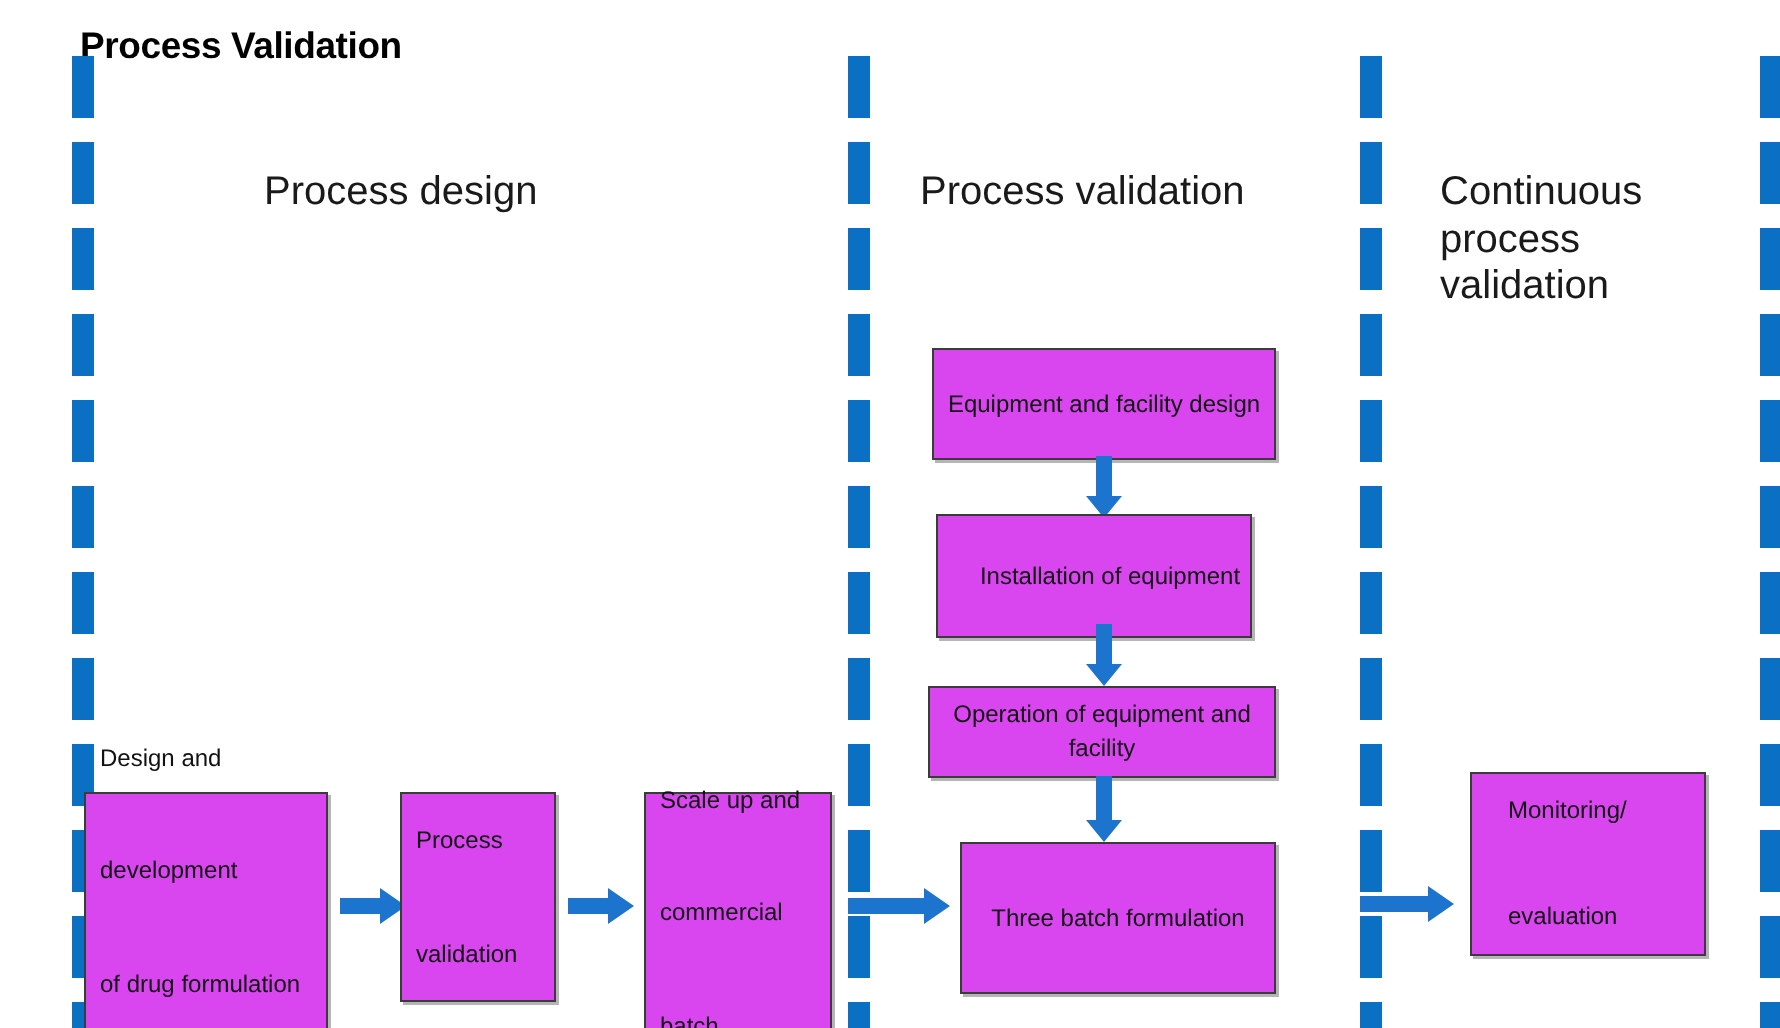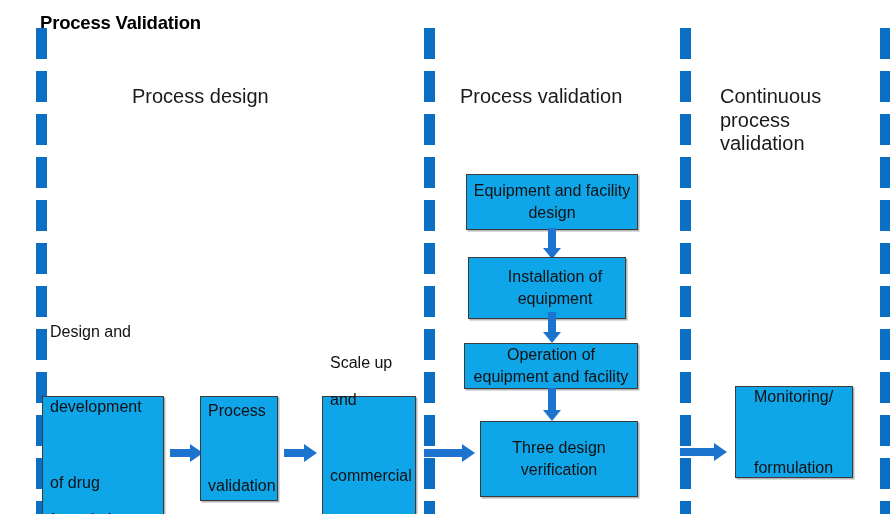--- a/index.html
+++ b/index.html
@@ -62,27 +62,27 @@
         rgba(255,255,255,0) 31px,
         rgba(255,255,255,1) 31px,
         rgba(255,255,255,1) 43px);
     pointer-events: none;
   }
 
   
   .pbox {
     position: absolute;
     box-sizing: border-box;
-    background: #0ea5e9;
+    background: #d946ef;
     border: 1.5px solid #3b3b3b;
     box-shadow: 1.5px 1.5px 0 rgba(120,120,120,0.55);
     display: flex;
     align-items: center;
     color: #111111;
-    font-size: 16px;
+    font-size: 12px;
   }
   .pbox .ptext {
     width: 100%;
     padding: 0 7px;
     white-space: pre-line;
     line-height: 2.35;
   }
   .pbox.centered {
     justify-content: center;
     text-align: center;
@@ -188,28 +188,28 @@
     <span class="ptext">Operation of equipment and facility</span>
   </div>
 
   <div class="arrow-down" style="left:522px; top:388px; height:34px;">
     <svg width="20" height="34" viewBox="0 0 20 34">
       <polygon points="6,0 14,0 14,22 19,22 10,33 1,22 6,22" fill="#1c74cf"></polygon>
     </svg>
   </div>
 
   <div class="pbox centered" style="left:460px; top:421px; width:158px; height:76px;">
-    <span class="ptext">Three design verification</span>
+    <span class="ptext">Three batch formulation</span>
   </div>
 
   <div class="arrow-right" style="left:660px; top:442px; width:48px;">
     <svg width="48" height="20" viewBox="0 0 48 20">
       <polygon points="0,6 34,6 34,1 47,10 34,19 34,14 0,14" fill="#1c74cf"></polygon>
     </svg>
   </div>
 
   <div class="pbox centered" style="left:715px; top:386px; width:118px; height:92px;">
     <span class="ptext" style="line-height:2.2; text-align:left; padding-left:18px;">Monitoring/
 
-formulation</span>
+evaluation</span>
   </div>
 
 </div>
 
 </body></html>

